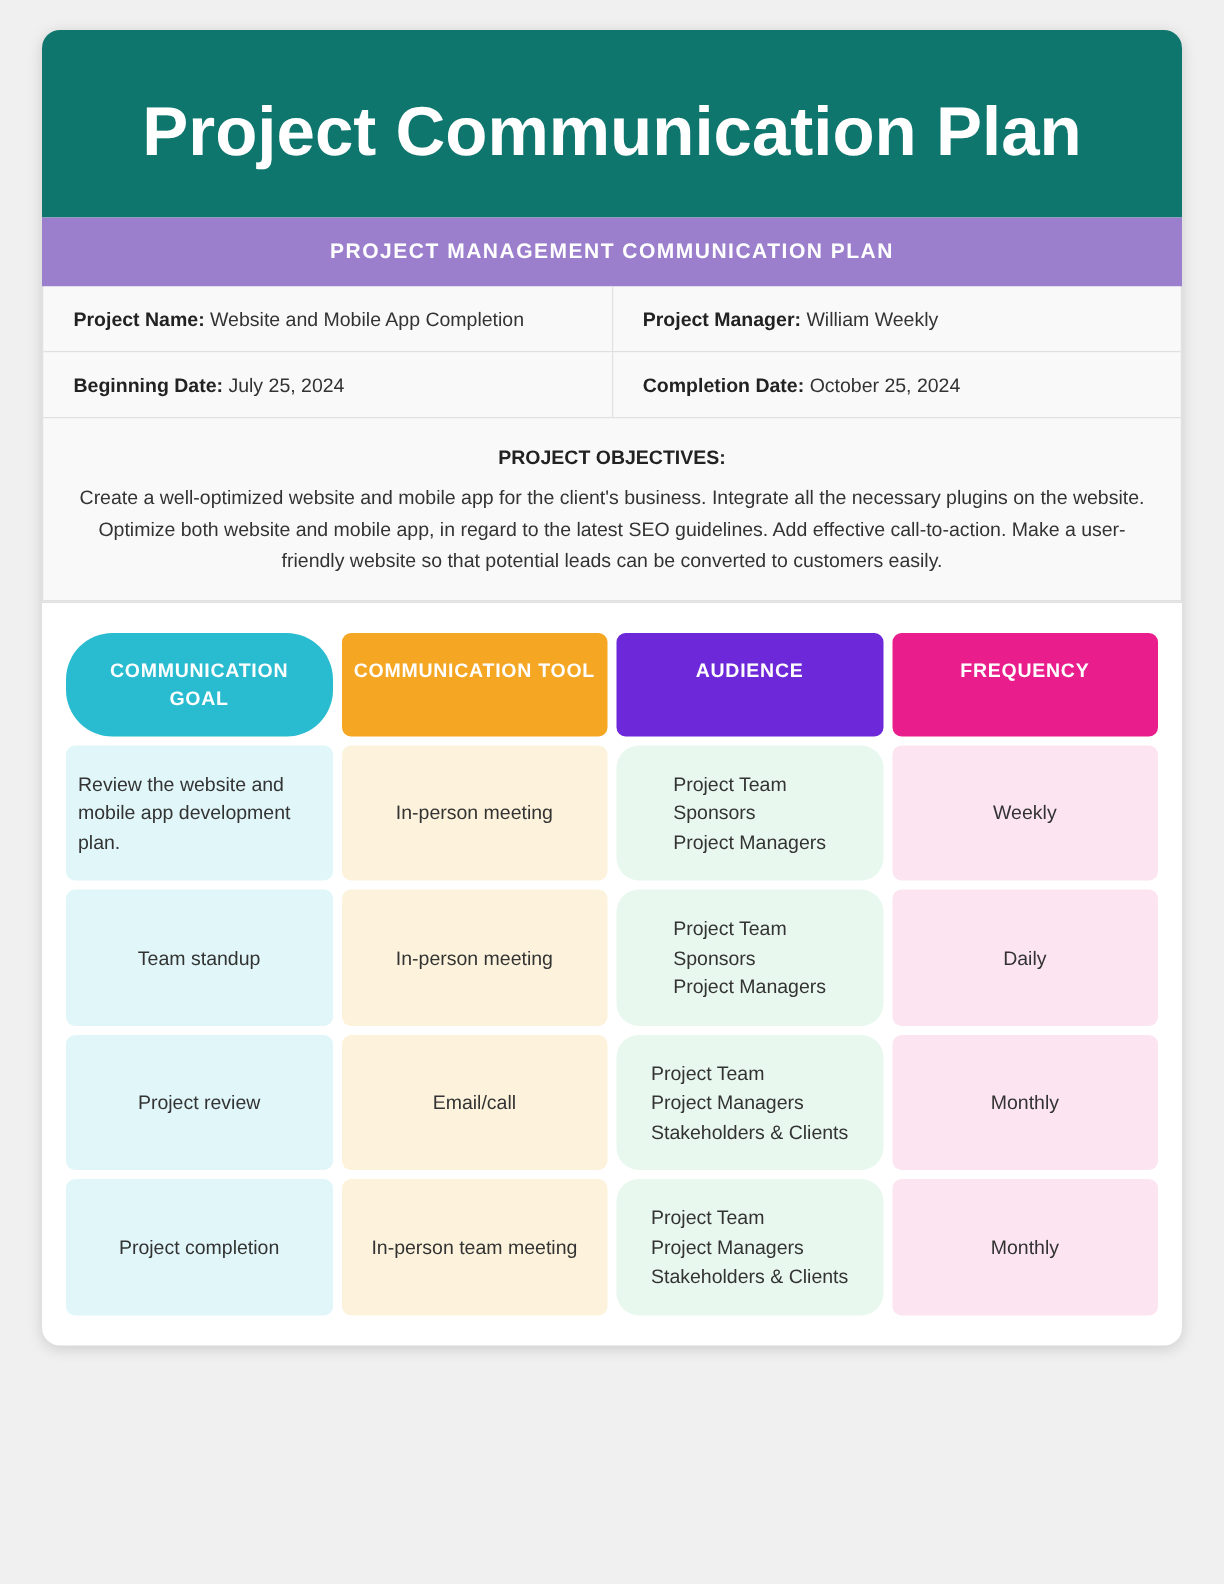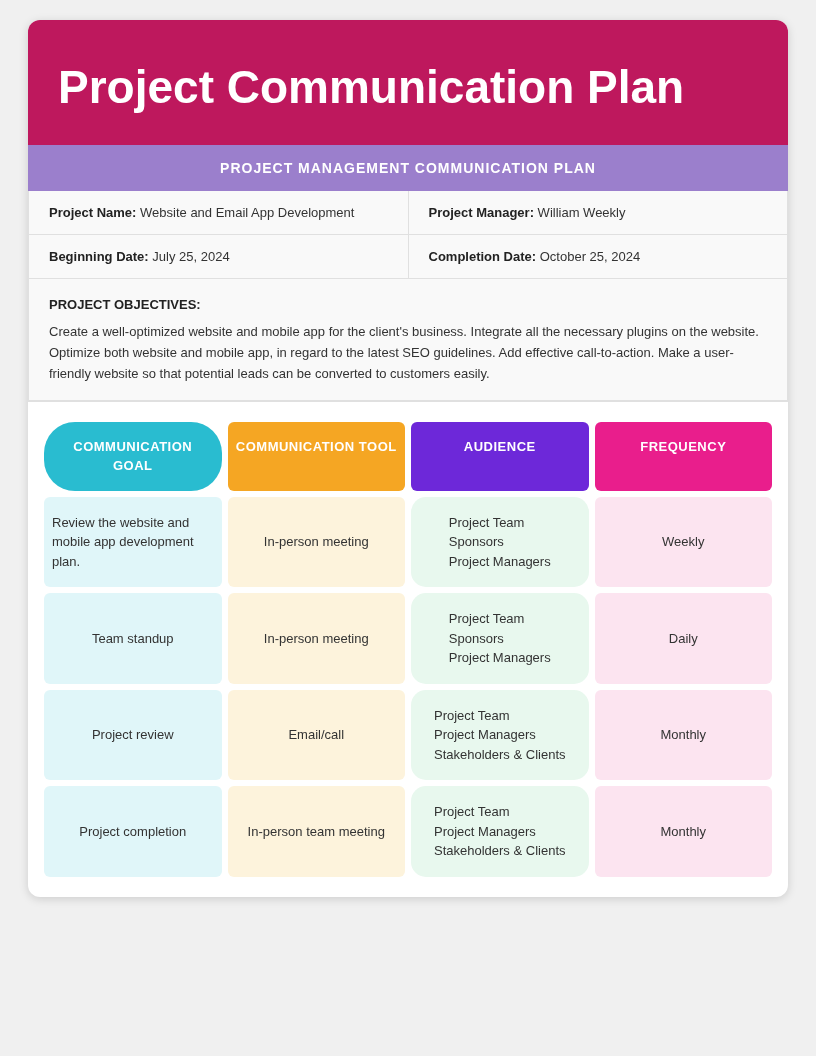--- a/index.html
+++ b/index.html
@@ -14,23 +14,23 @@
     }
     .page {
       width: 760px;
       background: #fff;
       border-radius: 12px;
       overflow: hidden;
       box-shadow: 0 2px 10px rgba(0,0,0,0.15);
     }
     
     .header {
-      background: #be185d;
+      background: #0f766e;
       padding: 40px 30px 30px;
-      text-align: left;
+      text-align: center;
     }
     .header-title {
       color: #fff;
       font-size: 46px;
       font-weight: bold;
       line-height: 1.2;
     }
     
     .sub-header {
       background: #9B7FCC;
@@ -68,20 +68,21 @@
       font-weight: bold;
       color: #222;
     }
     .objectives-cell {
       flex: 1;
       padding: 16px 20px;
       background: #f9f9f9;
       font-size: 13px;
       color: #333;
       line-height: 1.6;
+      text-align: center;
     }
     .objectives-label {
       font-weight: bold;
       font-size: 13px;
       color: #222;
       margin-bottom: 6px;
     }
     
     .table-section {
       margin: 20px 16px 20px;
@@ -138,21 +139,21 @@
   </div>
 
   <div class="sub-header">
     <span class="sub-header-text">PROJECT MANAGEMENT COMMUNICATION PLAN</span>
   </div>
 
   <div class="info-section">
     <div class="info-row">
       <div class="info-cell">
         <span class="label">Project Name:</span>
-        <span>Website and Email App Development</span>
+        <span>Website and Mobile App Completion</span>
       </div>
       <div class="info-cell">
         <span class="label">Project Manager:</span>
         <span>William Weekly</span>
       </div>
     </div>
     <div class="info-row">
       <div class="info-cell">
         <span class="label">Beginning Date:</span>
         <span>July 25, 2024</span>

